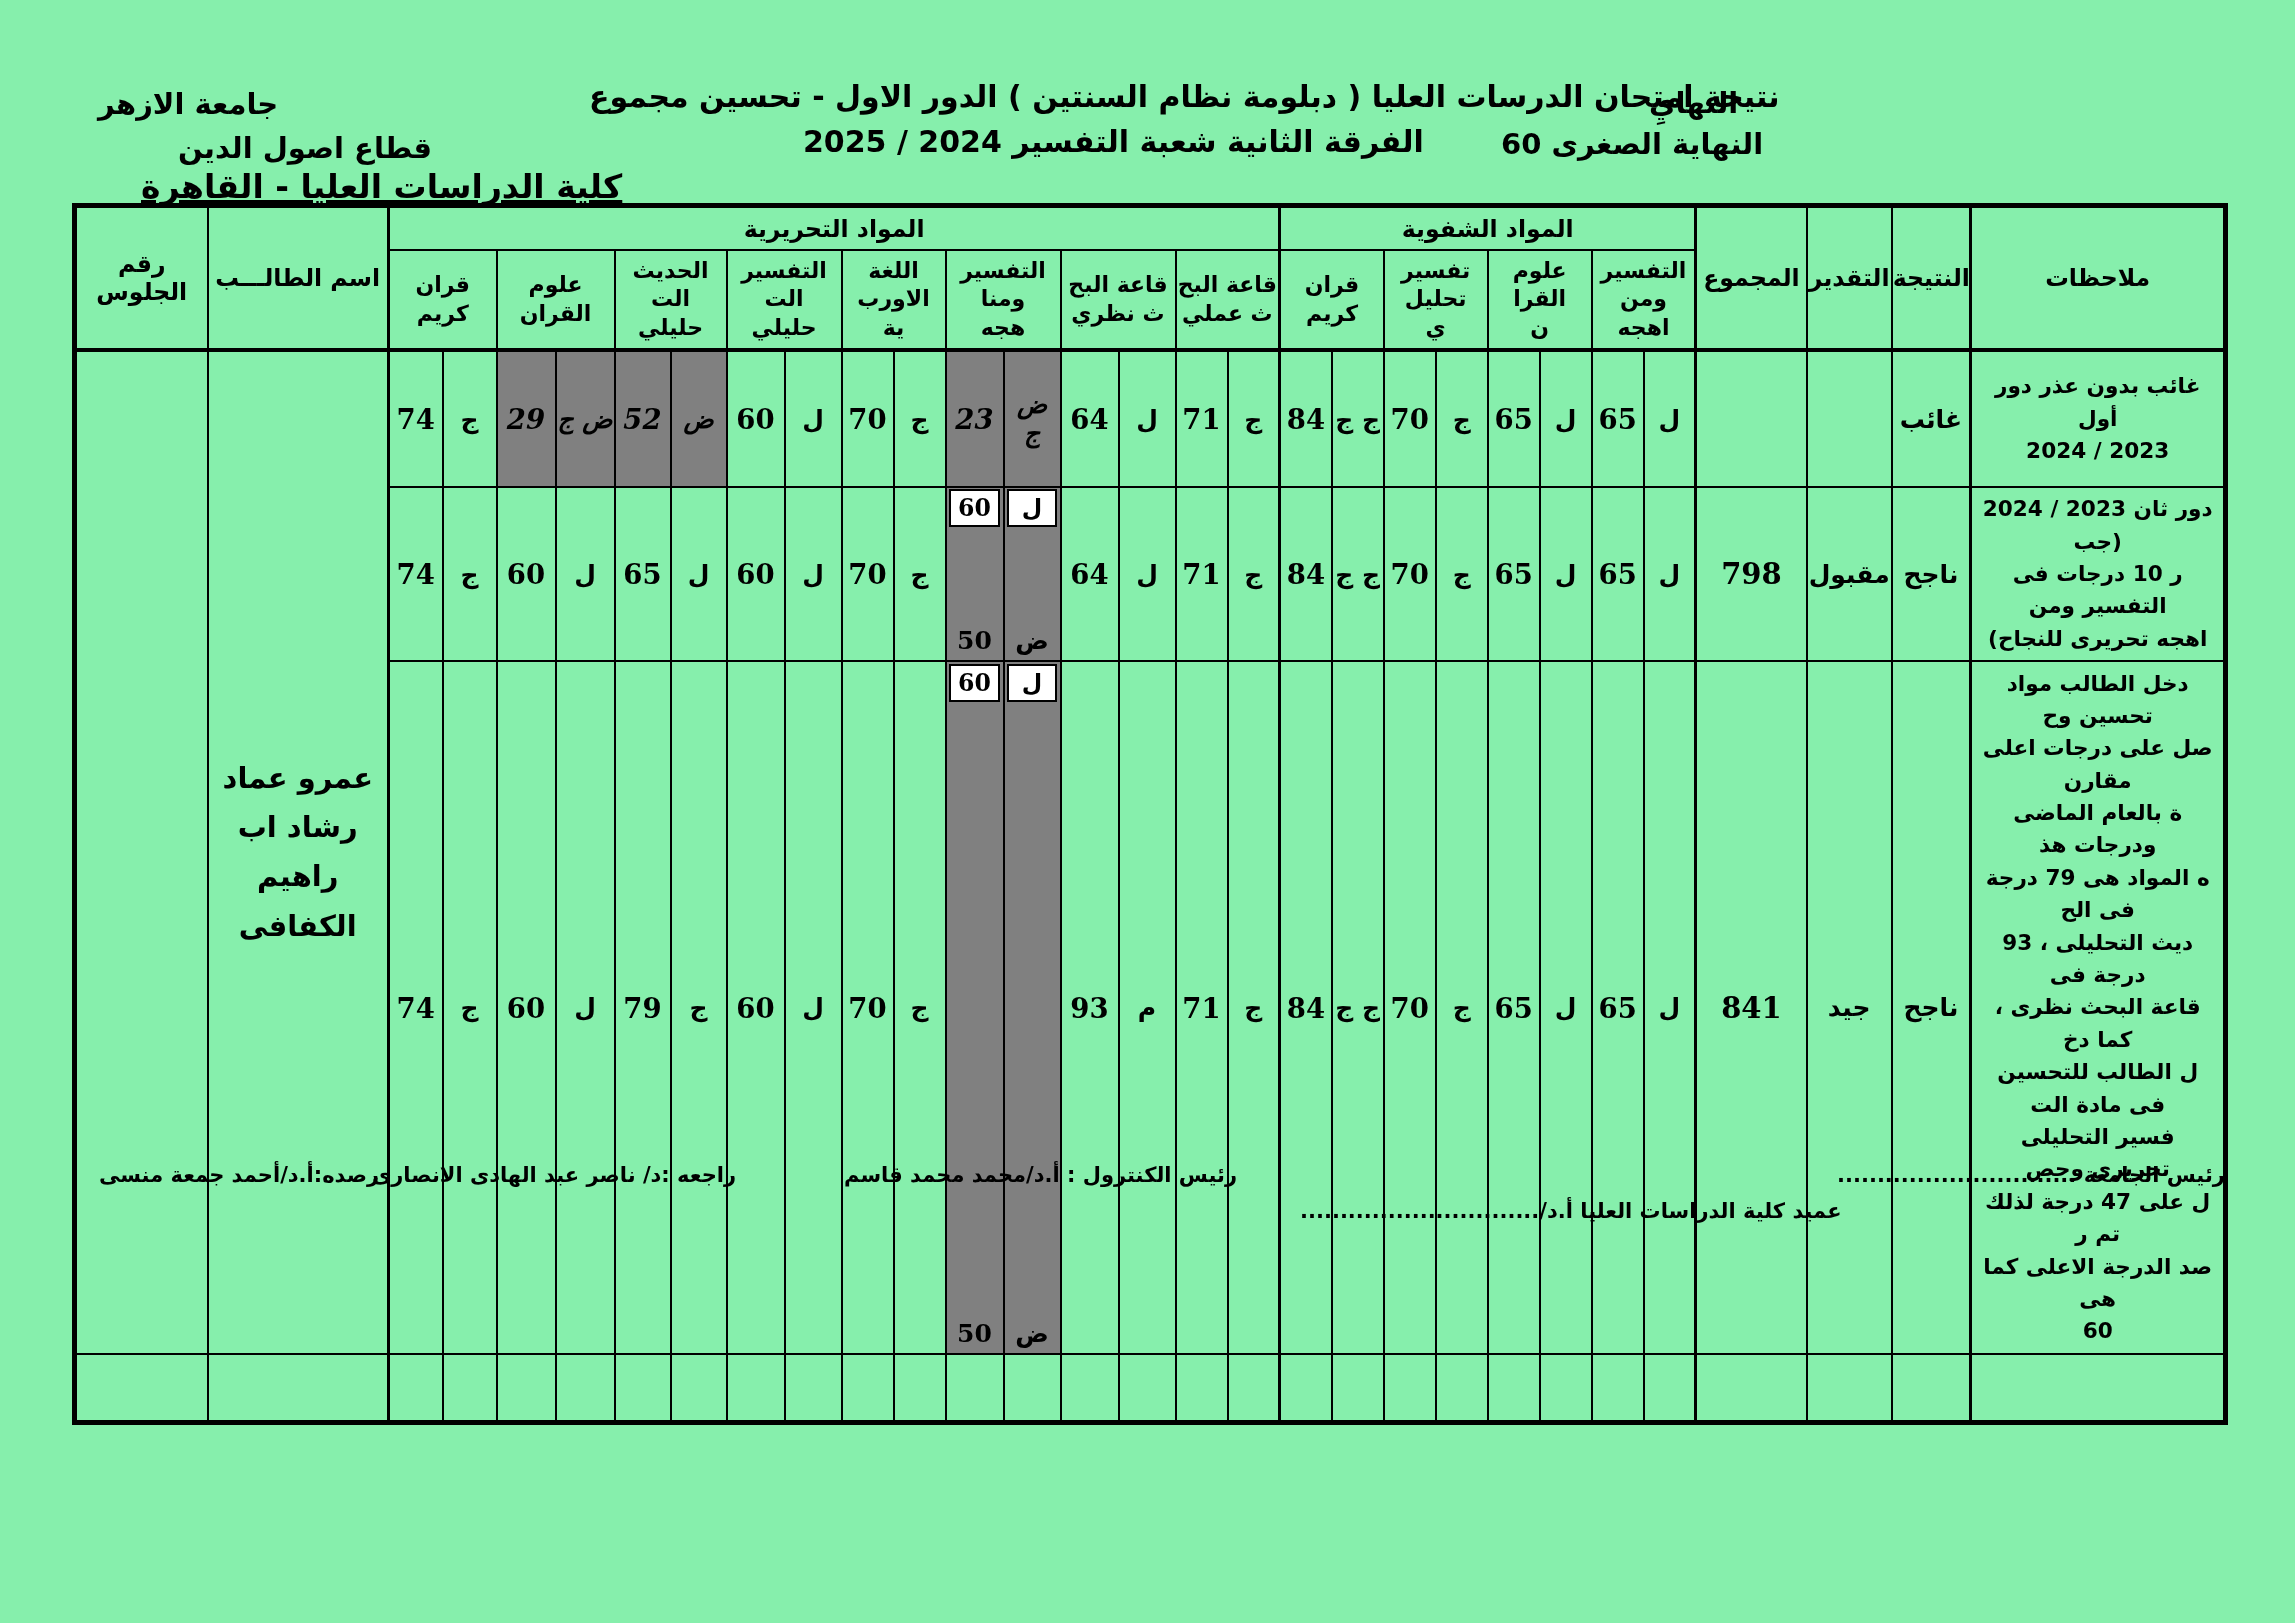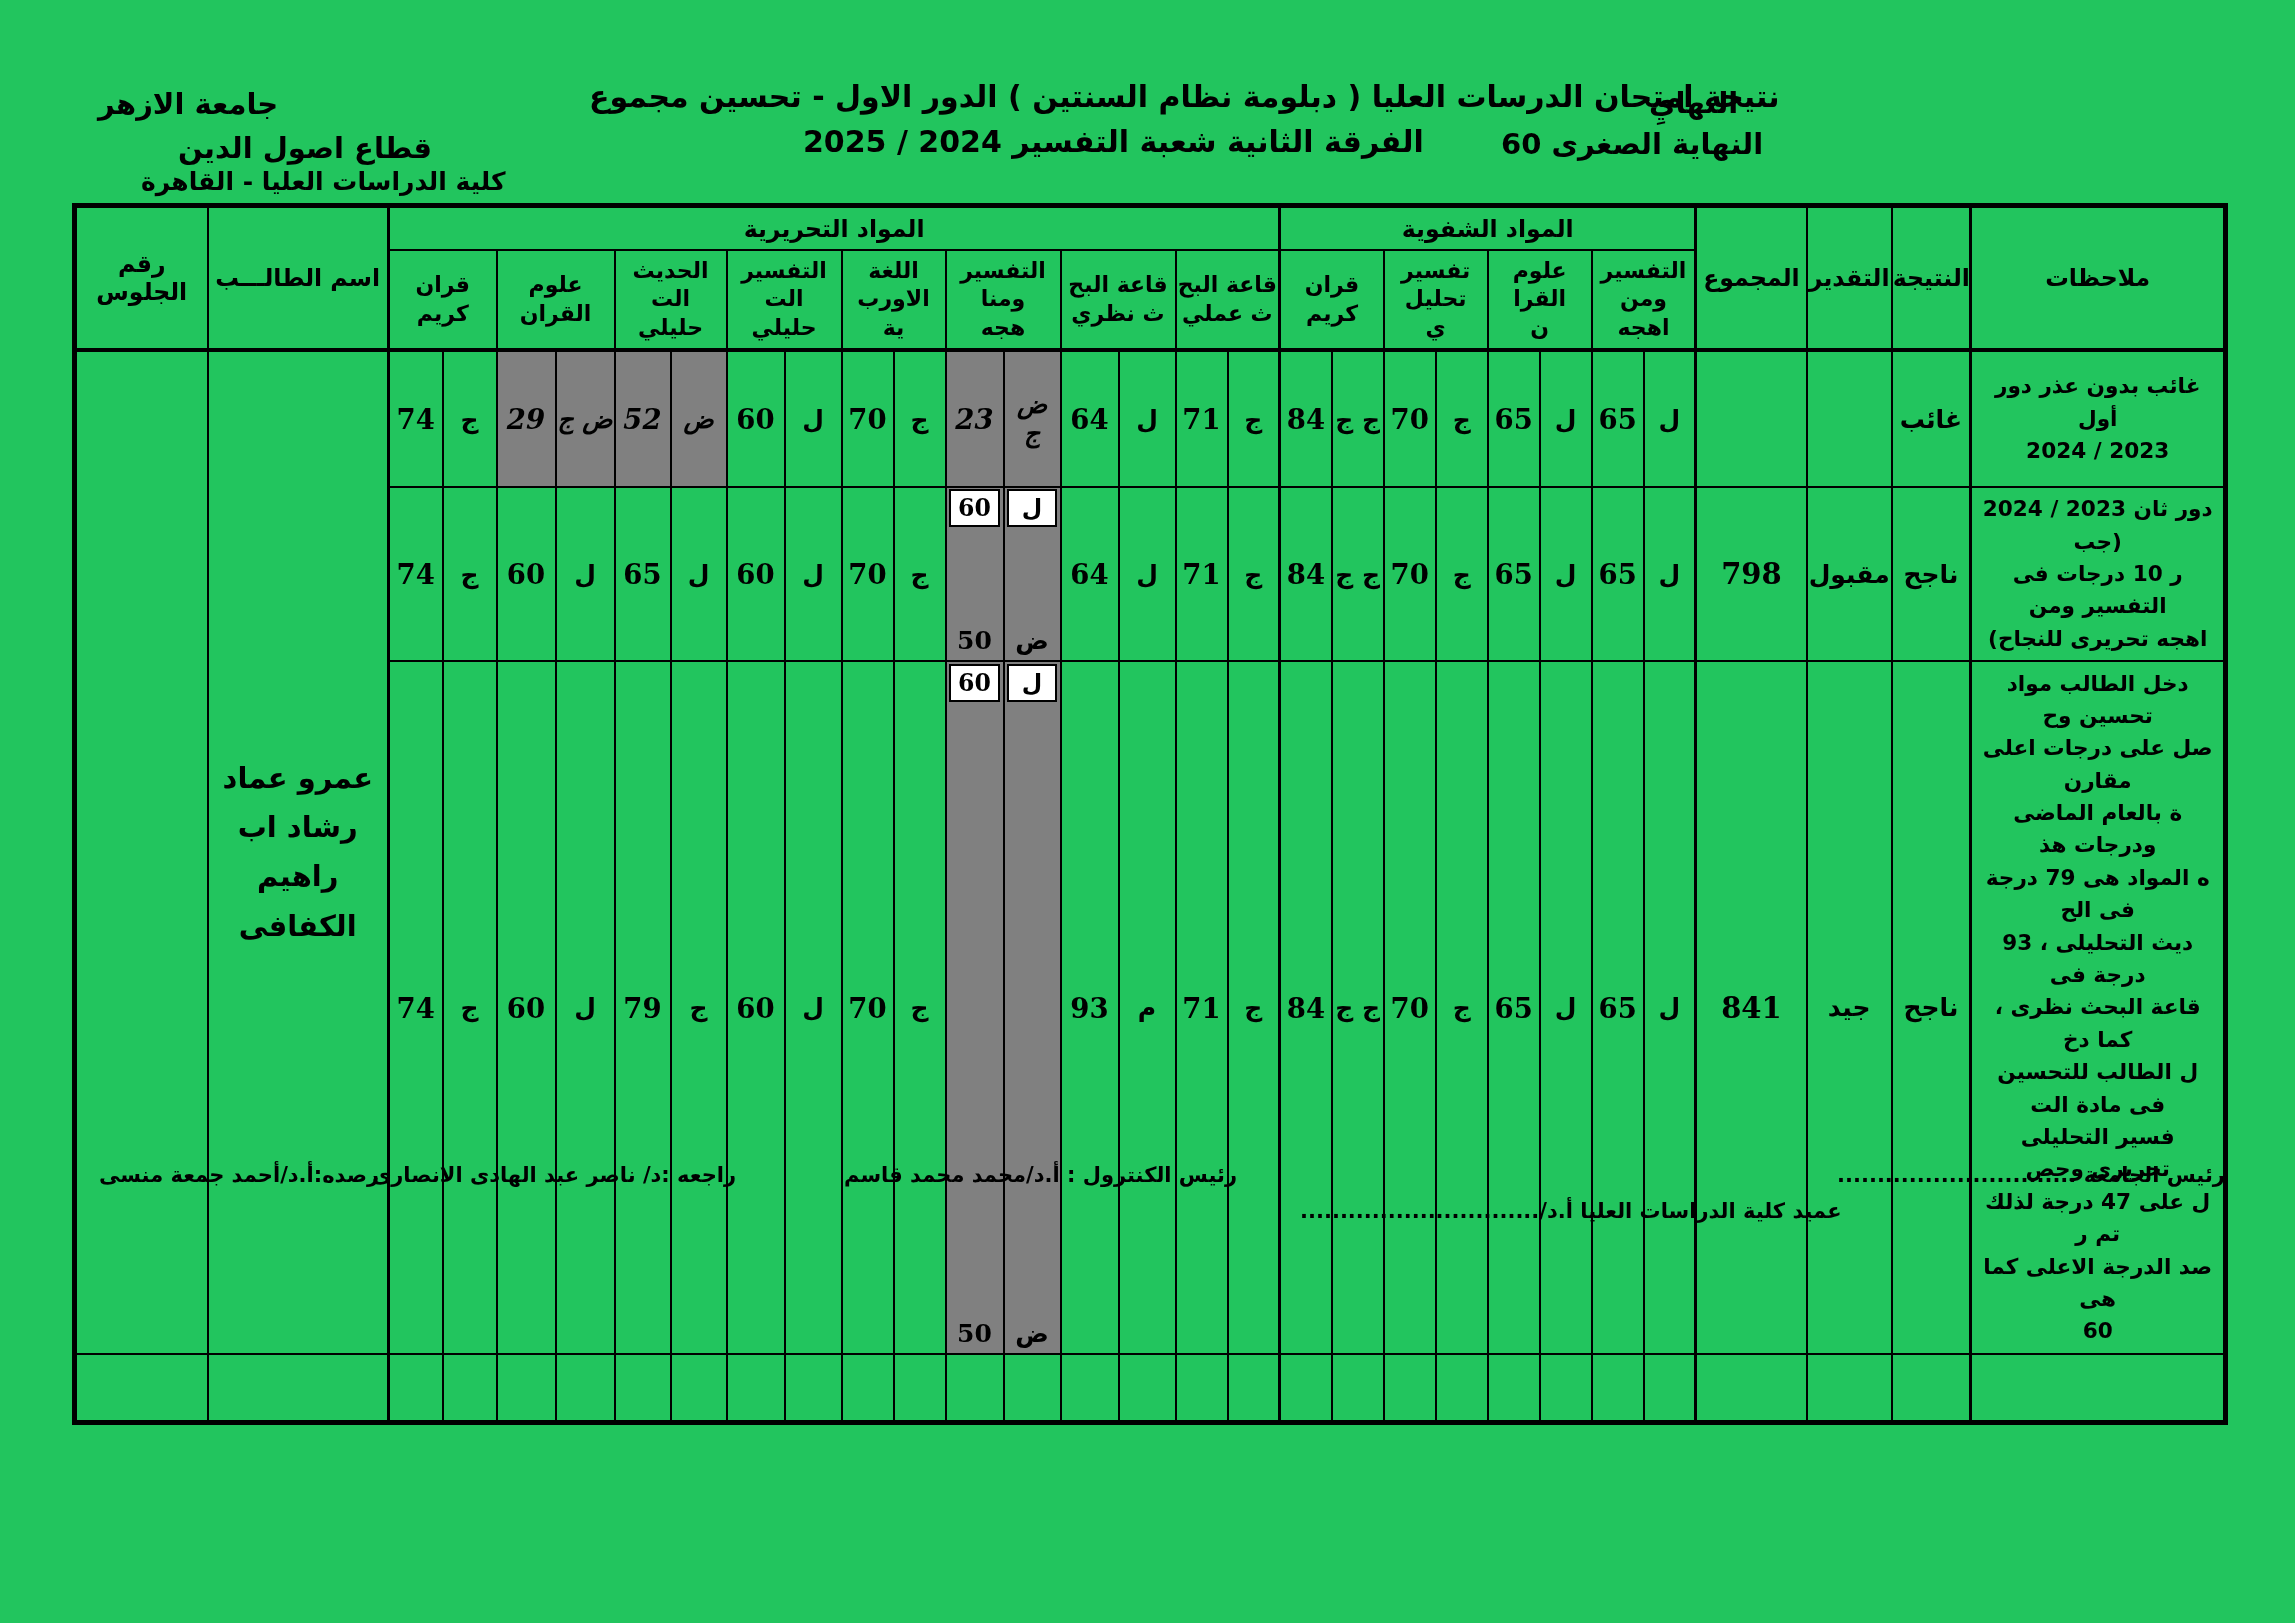--- a/index.html
+++ b/index.html
@@ -1,23 +1,23 @@
 <!DOCTYPE html>
 <html lang="ar" style="font-size:10.5px"><head>
 <meta charset="utf-8">
 <style>
   html,body{margin:0;padding:0;background:#fff;}
-  .page{position:relative;width:2295px;height:1623px;background:#22c55e;color:#000;
+  .page{position:relative;width:2295px;height:1623px;background:#86efac;color:#000;
         font-family:"DejaVu Sans",sans-serif;overflow:hidden;}
   .abs{position:absolute;white-space:nowrap;font-weight:bold;}
   .rtl{direction:rtl;}
   
   .hdr-uni{left:98px;top:87px;font-size:29px;}
   .hdr-sector{left:178px;top:131px;font-size:29px;}
-  .hdr-faculty{left:141px;top:167px;font-size:25px;}
+  .hdr-faculty{left:141px;top:167px;font-size:33px;text-decoration:underline;}
   .hdr-title1{left:589px;top:79px;font-size:30px;}
   .hdr-title2{left:803px;top:124px;font-size:30px;}
   .hdr-max{left:1649px;top:86px;font-size:29px;}
   .hdr-min{left:1501px;top:127px;font-size:29px;}
   
   table.results{position:absolute;left:72px;top:203px;width:2152px;
     border-collapse:collapse;table-layout:fixed;border:5.2px solid #000;}
   th,td{border:2.6px solid #000;padding:0;text-align:center;vertical-align:middle;overflow:hidden;}
   thead th{font-weight:bold;}
   tr.h-group th{height:41px;font-size:23.6px;}

